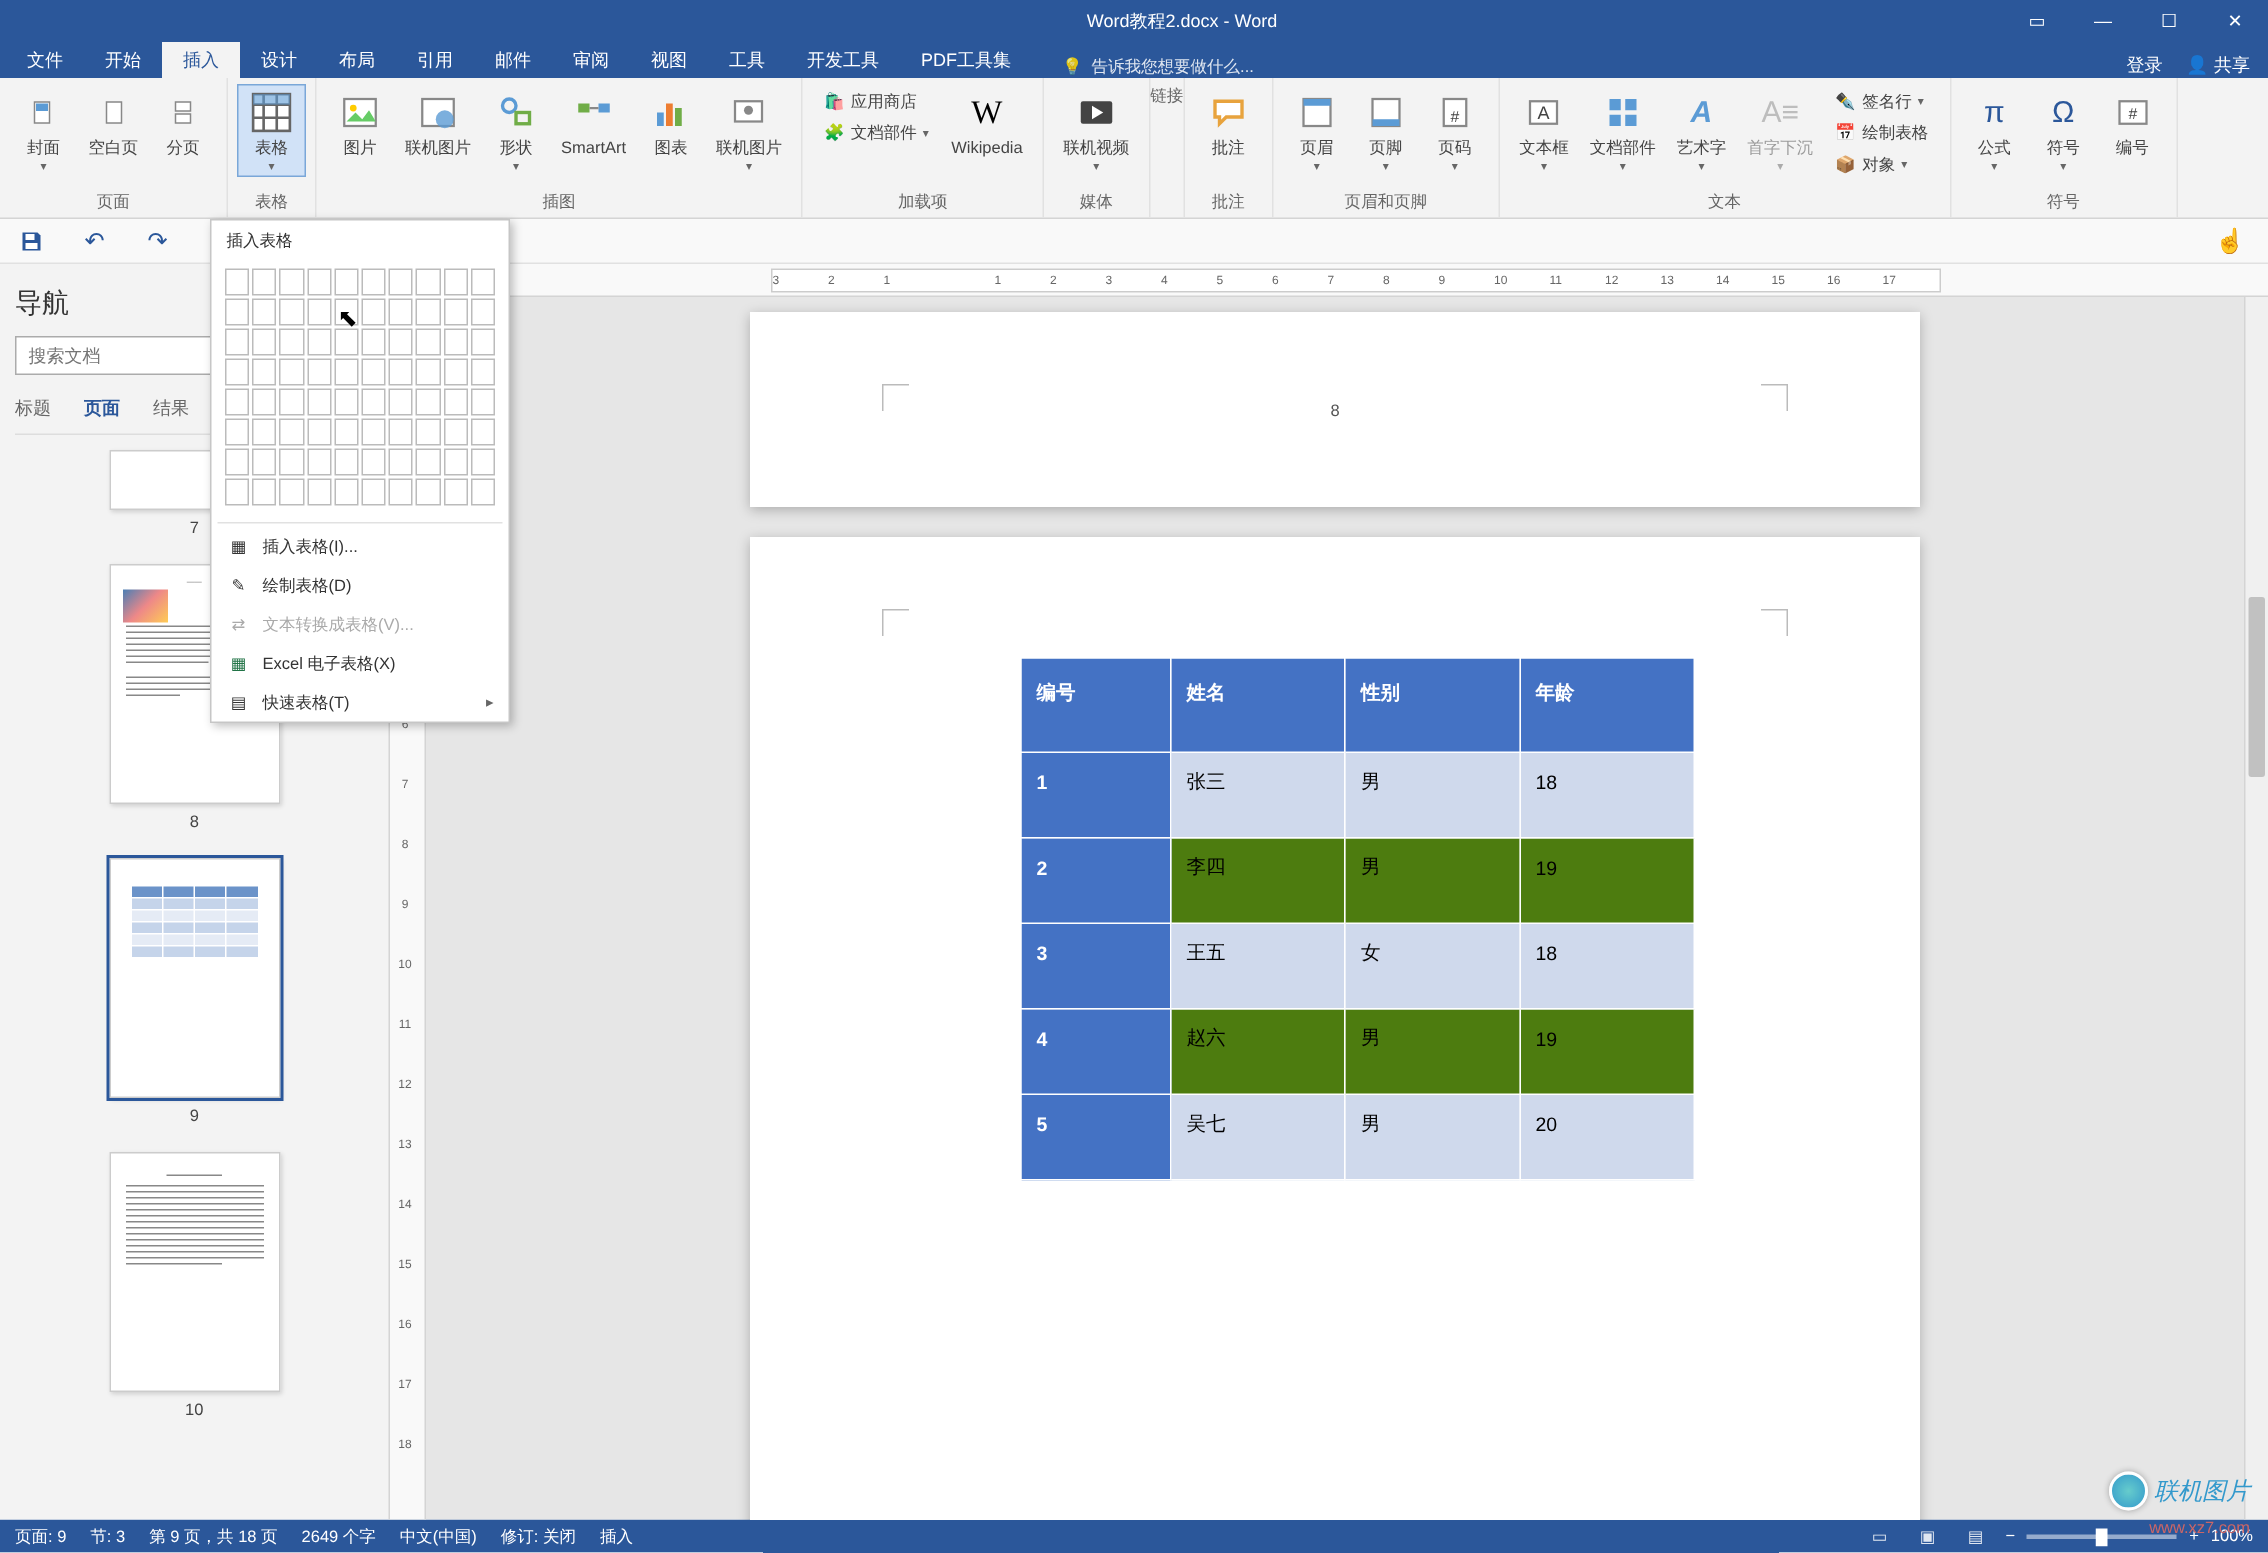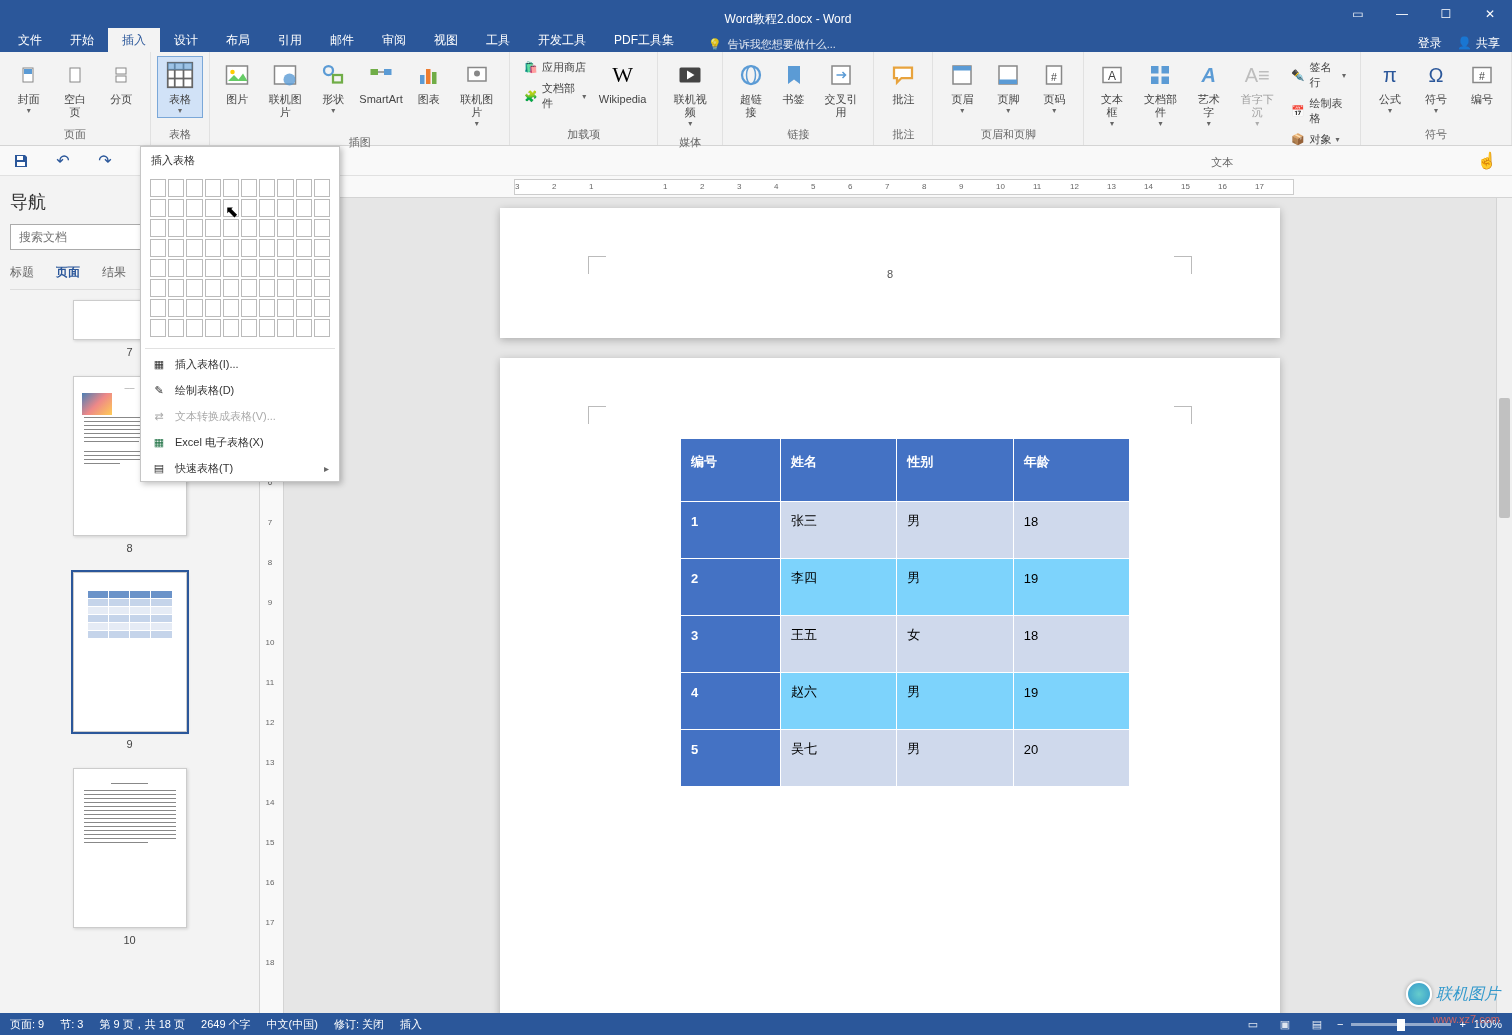--- a/index.html
+++ b/index.html
@@ -1,19 +1,19 @@
 <!DOCTYPE html>
 <html><head>
 <meta charset="utf-8">
 <style>
 * { margin: 0; padding: 0; box-sizing: border-box; font-family: "Microsoft YaHei", "Segoe UI", sans-serif; }
 body { background: #fff; overflow: hidden; width: 1512px; height: 1035px; position: relative; }
 
 
-.titlebar { height: 28px; background: #2b579a; display: flex; align-items: flex-end; color: #fff; font-size: 12px; }
+.titlebar { height: 28px; background: #2b579a; display: flex; align-items: center; color: #fff; font-size: 12px; }
 .titlebar-left { width: 240px; }
 .titlebar-center { flex: 1; text-align: center; }
 .titlebar-right { display: flex; align-items: center; }
 .win-btn { width: 44px; height: 28px; display: flex; align-items: center; justify-content: center; cursor: pointer; }
 .win-icon { width: 18px; height: 18px; display: flex; align-items: center; justify-content: center; }
 
 
 .menutabs { height: 24px; background: #2b579a; display: flex; align-items: flex-end; color: #fff; font-size: 12px; padding-left: 4px; }
 .menutab { padding: 4px 14px; cursor: pointer; height: 24px; display: flex; align-items: center; }
 .menutab.active { background: #f3f3f3; color: #2b579a; }
@@ -86,21 +86,21 @@
 .page.main-page { height: 700px; padding-top: 80px; }
 .page-num-header { position: absolute; top: 60px; left: 50%; transform: translateX(-50%); font-size: 11px; color: #555; }
 .corner-mark { position: absolute; width: 18px; height: 18px; }
 .corner-mark.tl { top: 48px; left: 88px; border-left: 1px solid #bbb; border-top: 1px solid #bbb; }
 .corner-mark.tr { top: 48px; right: 88px; border-right: 1px solid #bbb; border-top: 1px solid #bbb; }
 
 .doc-table { margin: 0 auto; margin-left: 180px; border-collapse: collapse; width: 450px; }
 .doc-table th { background: #4472c4; color: #fff; font-weight: bold; text-align: left; padding: 14px 10px 30px 10px; border: 1px solid #fff; font-size: 13px; }
 .doc-table td { padding: 10px 10px 28px 10px; border: 1px solid #fff; font-size: 13px; }
 .doc-table tr.odd td { background: #cfd9ec; }
-.doc-table tr.even td { background: #7dd3fc; }
+.doc-table tr.even td { background: #4d7c0f; }
 .doc-table td.idx { background: #4472c4 !important; color: #fff; font-weight: bold; width: 100px; }
 
 .vscrollbar { position: absolute; right: 0; top: 22px; bottom: 0; width: 16px; background: #f0f0f0; border-left: 1px solid #d4d4d4; }
 .vscroll-thumb { position: absolute; left: 2px; right: 2px; top: 200px; height: 120px; background: #c1c1c1; border-radius: 2px; }
 
 
 .statusbar { height: 22px; background: #2b579a; color: #fff; font-size: 11px; display: flex; align-items: center; padding: 0 10px; gap: 16px; }
 .statusbar-right { margin-left: auto; display: flex; align-items: center; gap: 8px; }
 .view-btn { width: 24px; height: 18px; display: flex; align-items: center; justify-content: center; cursor: pointer; opacity: 0.85; }
 .zoom-slider { width: 100px; height: 3px; background: rgba(255,255,255,0.5); position: relative; }
@@ -310,48 +310,20 @@
             </svg>
           </div>
           <div class="ribbon-btn-label">联机视频</div>
           <span class="dropdown-arrow">▾</span>
         </div>
     </div>
     <div class="ribbon-group-label">媒体</div>
   </div>
 
   <div class="ribbon-group">
-    <div class="ribbon-group-content">
-      <div class="ribbon-btn">
-          <div class="ribbon-btn-icon">
-            <svg width="24" height="24" viewBox="0 0 16 16">
-              <circle cx="8" cy="8" r="6" fill="none" stroke="#5b9bd5" stroke-width="1.5"></circle>
-              <ellipse cx="8" cy="8" rx="3" ry="6" fill="none" stroke="#5b9bd5"></ellipse>
-            </svg>
-          </div>
-          <div class="ribbon-btn-label">超链接</div>
-        </div>
-      <div class="ribbon-btn">
-          <div class="ribbon-btn-icon">
-            <svg width="24" height="24" viewBox="0 0 16 16">
-              <path d="M4 2 L12 2 L12 14 L8 11 L4 14 Z" fill="#5b9bd5"></path>
-            </svg>
-          </div>
-          <div class="ribbon-btn-label">书签</div>
-        </div>
-      <div class="ribbon-btn">
-          <div class="ribbon-btn-icon">
-            <svg width="24" height="24" viewBox="0 0 16 16">
-              <rect x="2" y="2" width="12" height="12" fill="#fff" stroke="#888"></rect>
-              <path d="M5 8 L11 8 M9 6 L11 8 L9 10" stroke="#5b9bd5" fill="none"></path>
-            </svg>
-          </div>
-          <div class="ribbon-btn-label">交叉引用</div>
-        </div>
-    </div>
     <div class="ribbon-group-label">链接</div>
   </div>
 
   <div class="ribbon-group">
     <div class="ribbon-group-content">
       <div class="ribbon-btn">
           <div class="ribbon-btn-icon">
             <svg width="24" height="24" viewBox="0 0 16 16">
               <path d="M2 3 L14 3 L14 10 L7 10 L4 13 L4 10 L2 10 Z" fill="#fff" stroke="#e8a33d" stroke-width="1.5"></path>
             </svg>

